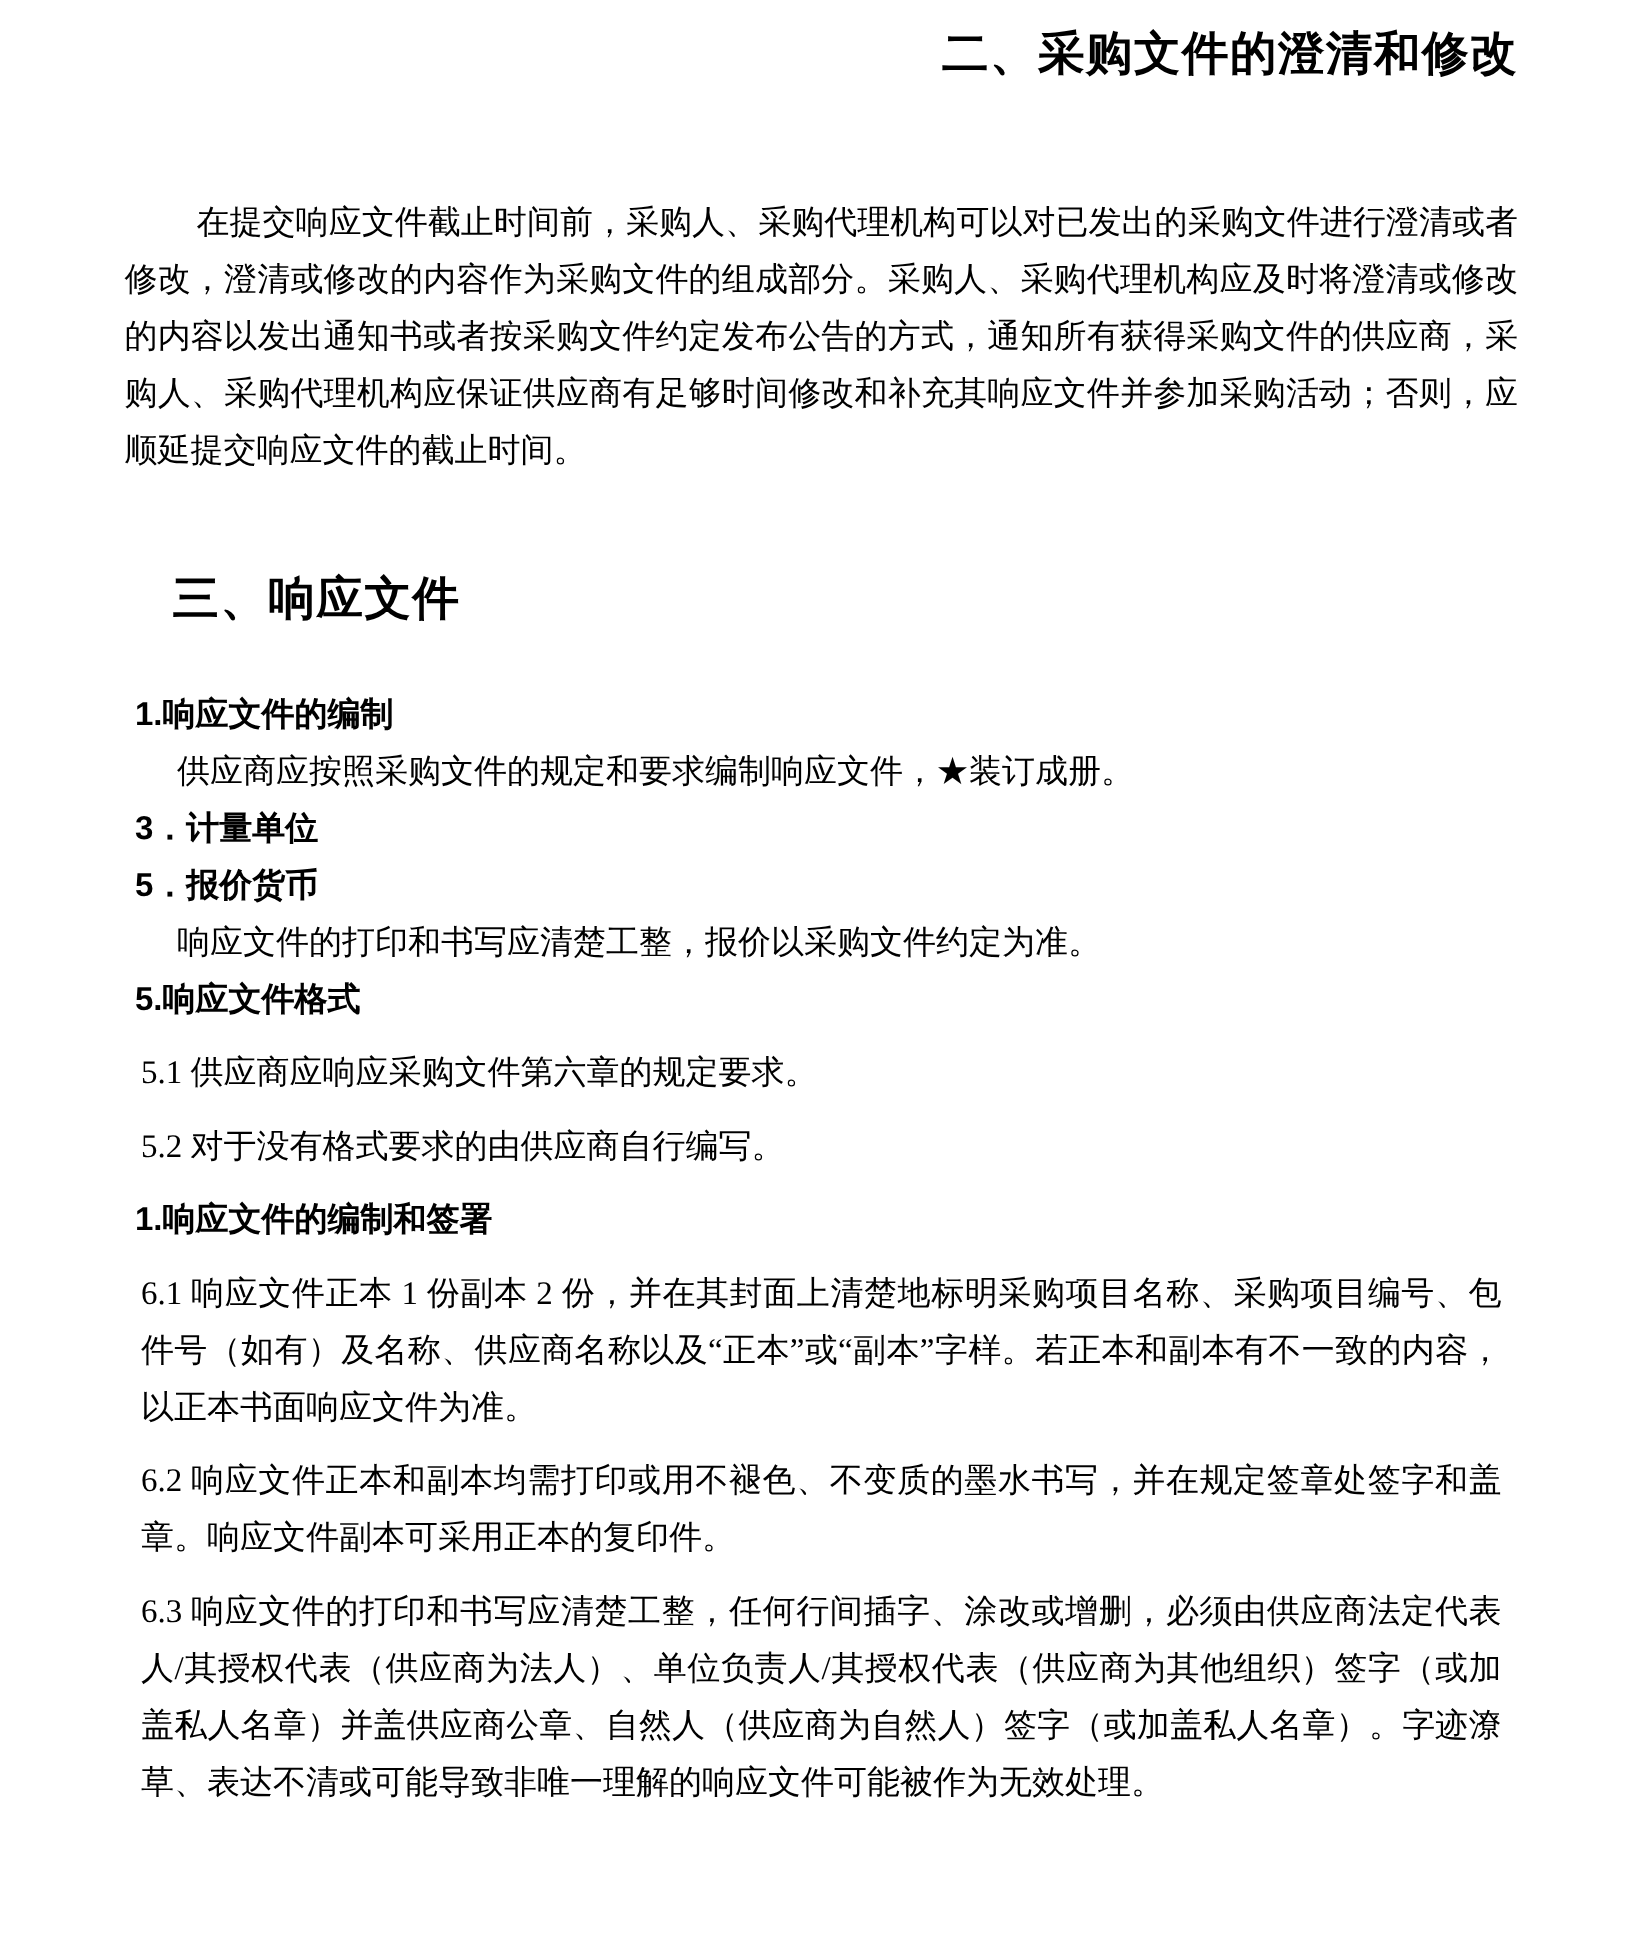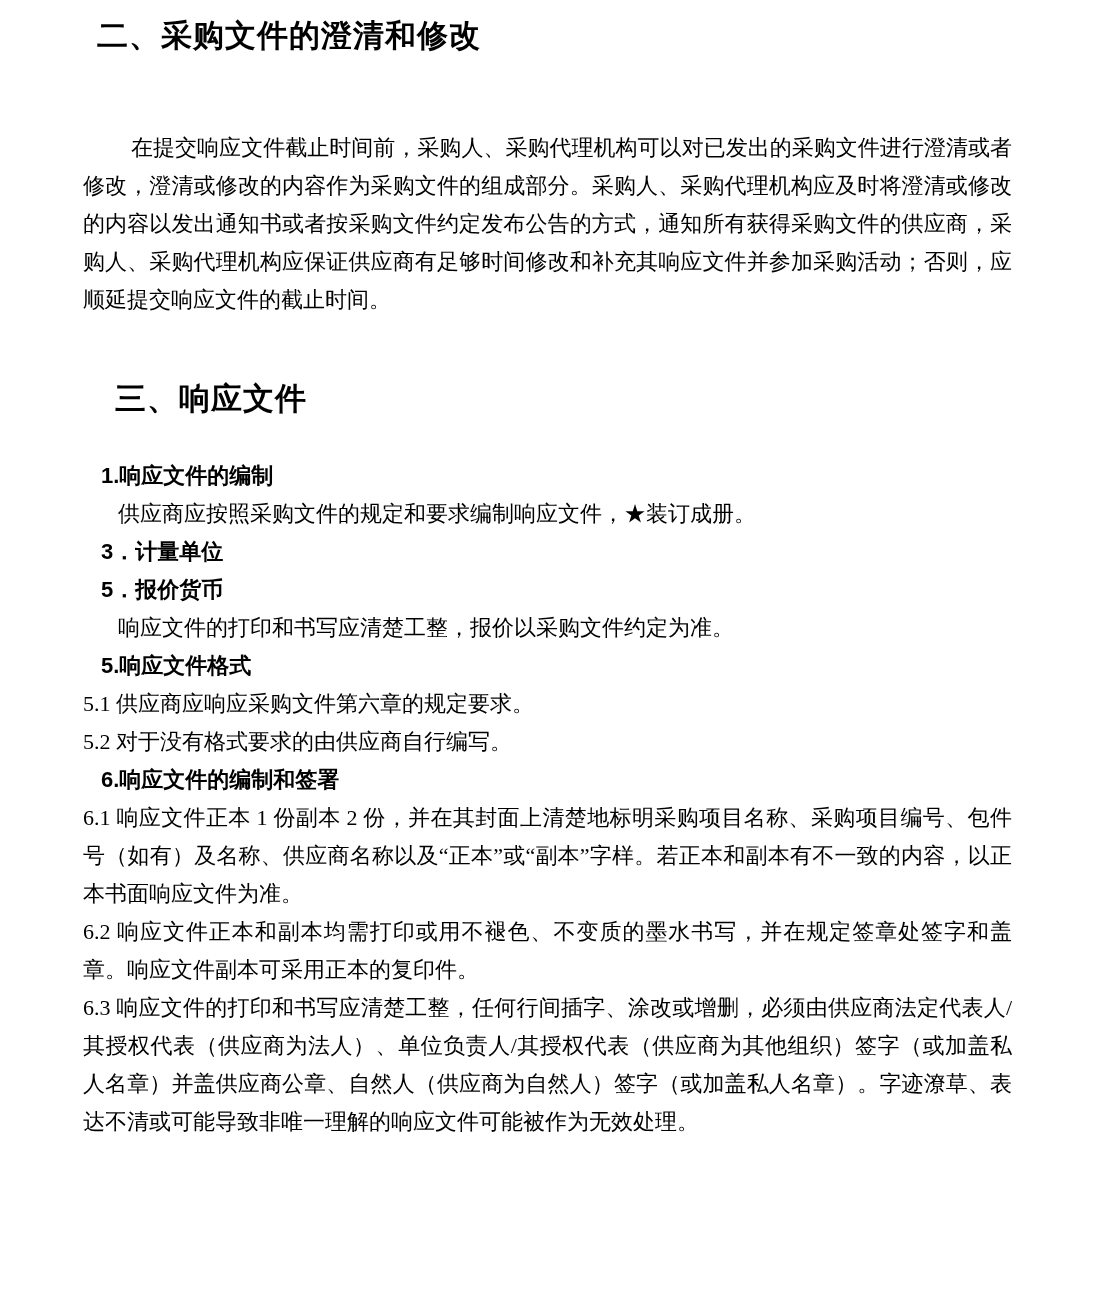--- a/index.html
+++ b/index.html
@@ -19,47 +19,47 @@
     padding: 0 82px 0 83px;
   }
   .doc-heading {
     font-family: "Liberation Sans", sans-serif;
     font-weight: 700;
     font-size: 31px;
     line-height: 38px;
     letter-spacing: 1px;
     margin: 0;
   }
-  .heading-clarification { margin: 17px 0 0 14px; }
+  .heading-clarification { margin: 17px 0 0 14px; text-align: right; }
   .heading-response     { margin: 61px 0 0 32px; }
   .intro-paragraph {
     margin: 74px 0 16px 0;
     line-height: 38px;
     text-align: justify;
     text-indent: 48px;
   }
   .clauses {
     margin-top: 39px;
     line-height: 38px;
   }
   .clause-title {
     font-family: "Liberation Sans", sans-serif;
     font-weight: 700;
     font-size: 22px;
     line-height: 38px;
-    margin: 0 0 0 18px;
+    margin: 0 0 0 7px;
   }
   .clause-body {
     margin: 0;
     line-height: 38px;
     text-align: justify;
     text-indent: 35px;
   }
   .clause-sub {
-    margin: 0;
+    margin: 11px;
     line-height: 38px;
     text-align: justify;
     text-indent: 0;
   }
 </style>
 </head>
 <body>
 
 <div class="page">
 
@@ -86,20 +86,20 @@
       <p class="clause-body">响应文件的打印和书写应清楚工整，报价以采购文件约定为准。</p>
     </div>
 
     <div>
       <h3 class="clause-title">5.响应文件格式</h3>
       <p class="clause-sub">5.1 供应商应响应采购文件第六章的规定要求。</p>
       <p class="clause-sub">5.2 对于没有格式要求的由供应商自行编写。</p>
     </div>
 
     <div>
-      <h3 class="clause-title">6.响应文件的编制和签署</h3>
+      <h3 class="clause-title">1.响应文件的编制和签署</h3>
       <p class="clause-sub">6.1 响应文件正本 1 份副本 2 份，并在其封面上清楚地标明采购项目名称、采购项目编号、包件号（如有）及名称、供应商名称以及“正本”或“副本”字样。若正本和副本有不一致的内容，以正本书面响应文件为准。</p>
       <p class="clause-sub">6.2 响应文件正本和副本均需打印或用不褪色、不变质的墨水书写，并在规定签章处签字和盖章。响应文件副本可采用正本的复印件。</p>
       <p class="clause-sub">6.3 响应文件的打印和书写应清楚工整，任何行间插字、涂改或增删，必须由供应商法定代表人/其授权代表（供应商为法人）、单位负责人/其授权代表（供应商为其他组织）签字（或加盖私人名章）并盖供应商公章、自然人（供应商为自然人）签字（或加盖私人名章）。字迹潦草、表达不清或可能导致非唯一理解的响应文件可能被作为无效处理。</p>
     </div>
 
   </div>
 </div>
 
 </body></html>

